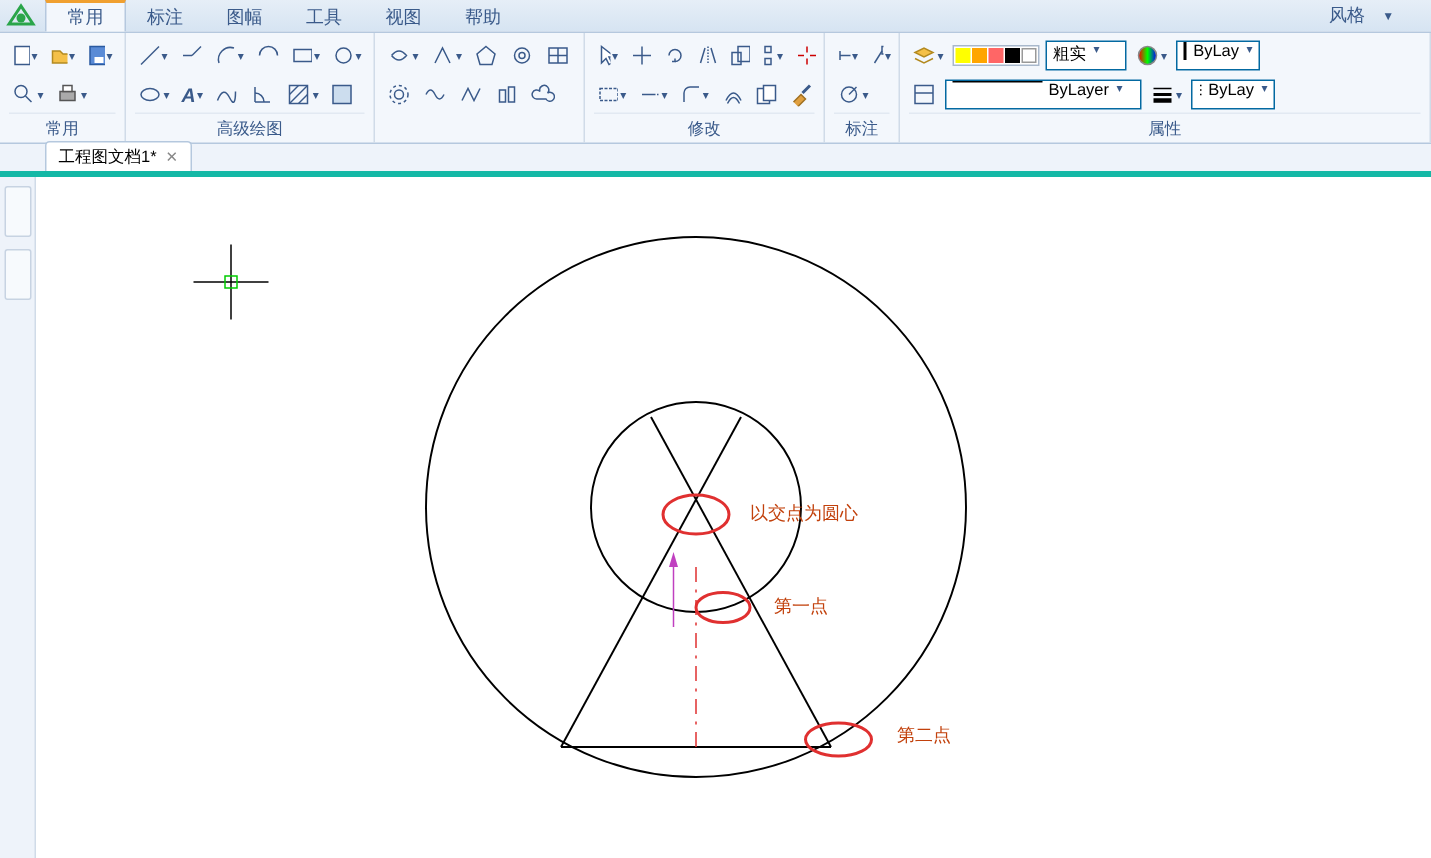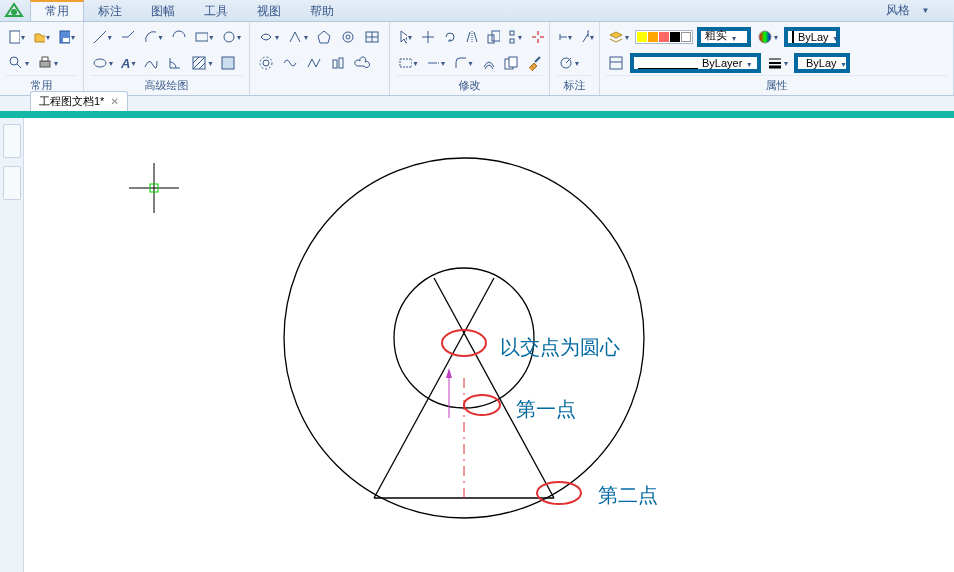--- a/index.html
+++ b/index.html
@@ -74,42 +74,42 @@
     display: inline-flex; align-items: center; justify-content: center;
     border: 1px solid transparent;
     border-radius: 2px;
     cursor: pointer;
     padding: 0 1px;
     color: #3a5a8a;
   }
   .dd { font-size: 8px; color: #3a5a8a; margin-left: 1px; }
   .combo {
     height: 20px;
-    border: 4px solid #0369a1;
+    border: 1px solid #0369a1;
     background: #fff;
     display: inline-flex;
-    align-items: flex-end;
+    align-items: flex-start;
     padding: 0 4px;
     font-size: 11px;
     gap: 4px;
   }
   .combo .swatch { width: 12px; height: 12px; background: #fff; border: 1px solid #000; }
   .combo .line { width: 60px; border-top: 1px solid #000; }
   .mini-palette {
     display: inline-flex;
     gap: 1px;
     padding: 1px;
     border: 1px solid #a8b8cc;
     background: #fff;
   }
   .mini-palette span { width: 10px; height: 10px; }
   .doctab-bar {
     height: 22px;
     background: #eef3fa;
-    border-bottom: 7px solid #14b8a6;
+    border-bottom: 4px solid #14b8a6;
     display: flex;
     align-items: flex-end;
     padding-left: 30px;
   }
   .doctab {
     background: #fff;
     border: 1px solid #b5c8de;
     border-bottom: none;
     padding: 2px 8px;
     font-size: 11px;
@@ -137,22 +137,22 @@
     border-radius: 2px;
   }
   .canvas {
     flex: 1;
     background: #fff;
     position: relative;
   }
   .canvas svg { position: absolute; left: 0; top: 0; }
   .annot {
     position: absolute;
-    color: #0369a1;
-    font-size: 20px;
+    color: #c2410c;
+    font-size: 12px;
     white-space: nowrap;
   }
 </style>
 </head>
 <body>
 
 <svg class="logo" viewBox="0 0 20 18">
   <path d="M2 14 L10 2 L18 14 Z" fill="none" stroke="#2aa54a" stroke-width="2"></path>
   <circle cx="10" cy="10" r="3" fill="#2aa54a"></circle>
 </svg>

